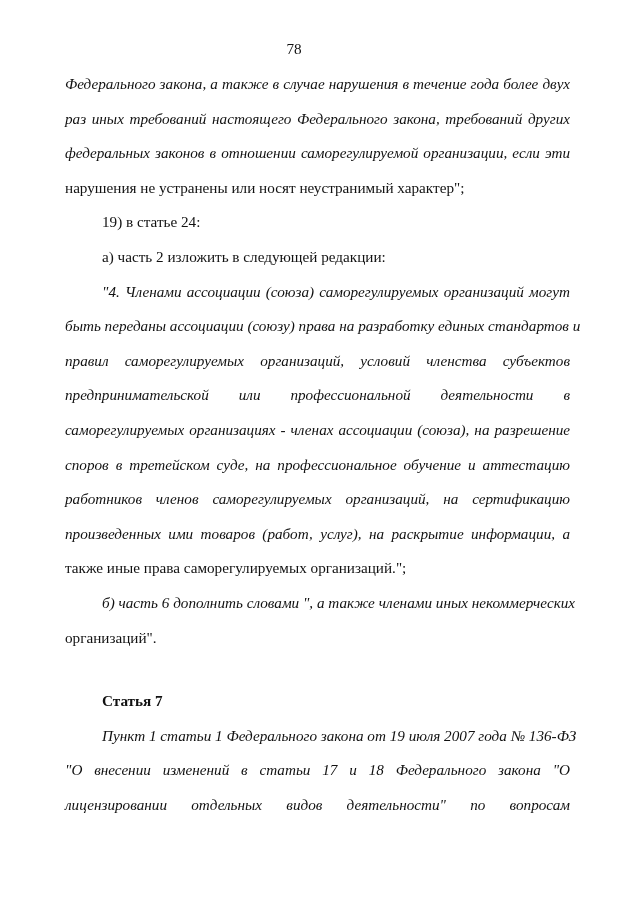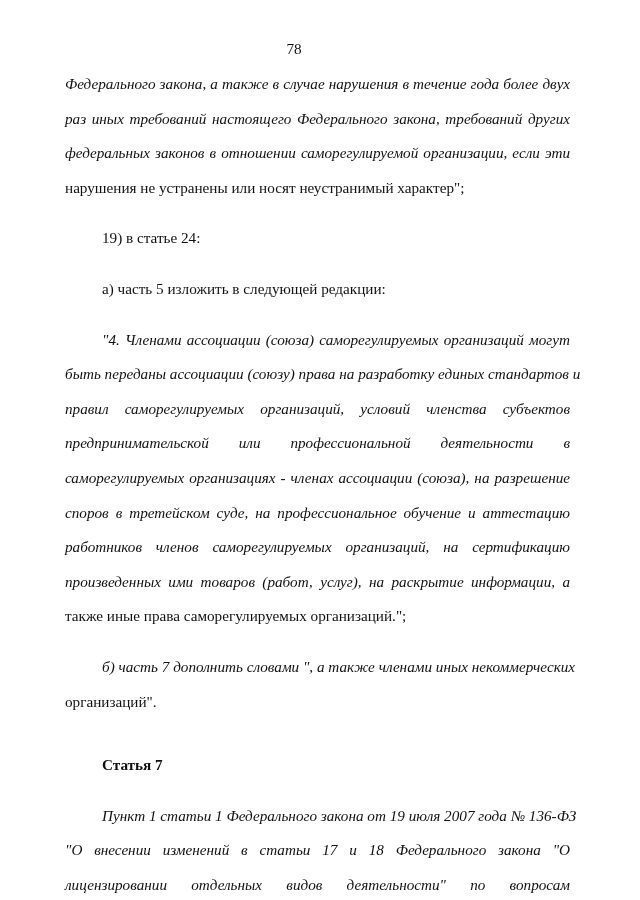--- a/index.html
+++ b/index.html
@@ -17,47 +17,47 @@
   .body-text {
     position: absolute; left: 65px; width: 505px; top: 67px;
     line-height: 34.6px;
   }
   .line {
     display: block; height: 34.6px; white-space: nowrap;
   }
   .justify {
     text-align: justify; text-align-last: justify; font-style: italic;
   }
-  .indent { padding-left: 37px; margin-top: 16px; }
+  .indent { padding-left: 37px; }
   .gap { height: 29px; }
   .heading { font-weight: bold; padding-left: 37px; }
 </style>
 </head>
 <body>
 
 <div class="page">
   <div class="page-number">78</div>
 
   <div class="body-text">
     <span class="line justify">Федерального закона, а также в случае нарушения в течение года более двух</span>
     <span class="line justify">раз иных требований настоящего Федерального закона, требований других</span>
     <span class="line justify">федеральных законов в отношении саморегулируемой организации, если эти</span>
     <span class="line">нарушения не устранены или носят неустранимый характер";</span>
     <span class="line indent">19) в статье 24:</span>
-    <span class="line indent">а) часть 5 изложить в следующей редакции:</span>
+    <span class="line indent">а) часть 2 изложить в следующей редакции:</span>
     <span class="line justify indent">"4. Членами ассоциации (союза) саморегулируемых организаций могут</span>
     <span class="line justify">быть переданы ассоциации (союзу) права на разработку единых стандартов и</span>
     <span class="line justify">правил саморегулируемых организаций, условий членства субъектов</span>
     <span class="line justify">предпринимательской или профессиональной деятельности в</span>
     <span class="line justify">саморегулируемых организациях - членах ассоциации (союза), на разрешение</span>
     <span class="line justify">споров в третейском суде, на профессиональное обучение и аттестацию</span>
     <span class="line justify">работников членов саморегулируемых организаций, на сертификацию</span>
     <span class="line justify">произведенных ими товаров (работ, услуг), на раскрытие информации, а</span>
     <span class="line">также иные права саморегулируемых организаций.";</span>
-    <span class="line justify indent">б) часть 7 дополнить словами ", а также членами иных некоммерческих</span>
+    <span class="line justify indent">б) часть 6 дополнить словами ", а также членами иных некоммерческих</span>
     <span class="line">организаций".</span>
     <span class="line gap"></span>
     <span class="line heading">Статья 7</span>
     <span class="line justify indent">Пункт 1 статьи 1 Федерального закона от 19 июля 2007 года № 136-ФЗ</span>
     <span class="line justify">"О внесении изменений в статьи 17 и 18 Федерального закона "О</span>
     <span class="line justify">лицензировании отдельных видов деятельности" по вопросам</span>
   </div>
 </div>
 
 </body></html>

